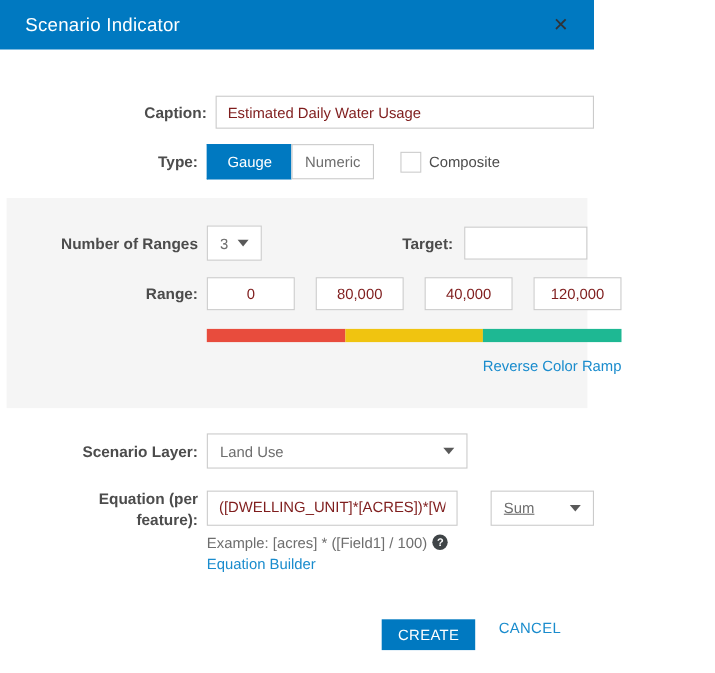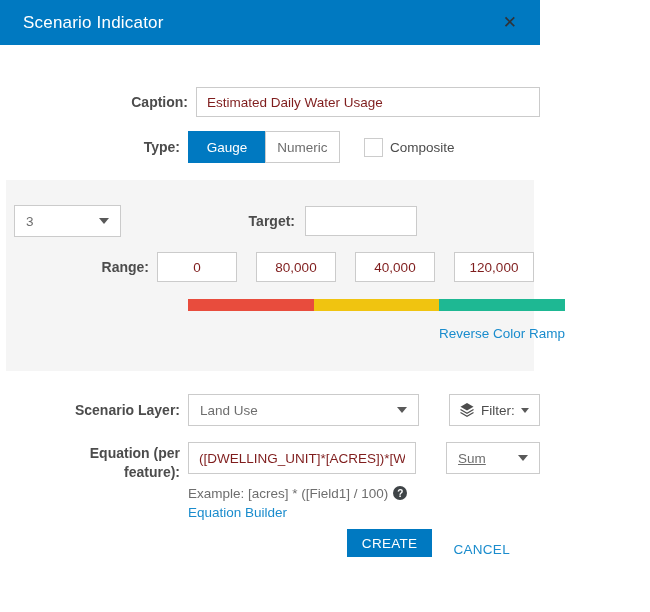--- a/index.html
+++ b/index.html
@@ -56,57 +56,57 @@
     height: 32px; border: 1px solid #cbcbcb; background: #fff; display: flex;
     align-items: center; justify-content: space-between; padding: 0 11px;
     font-size: 13.5px; color: #6e6e6e; cursor: pointer; margin-left: 8px;
   }
   .tri { width: 0; height: 0; border-left: 5px solid transparent; border-right: 5px solid transparent; border-top: 6px solid #595959; flex: 0 0 auto; }
   .tri-sm { border-left-width: 4px; border-right-width: 4px; border-top-width: 5px; }
   .dd-ranges { width: 107px; }
   .target-lbl { width: 153px; }
   .target-input { width: 112px; margin-left: 10px; }
 
-  .row-range { margin-top: 15px; justify-content: flex-end; }
+  .row-range { margin-top: 15px; }
   .range-input { width: 80px; text-align: center; margin-left: 19px; padding: 0 4px; }
   .range-input:first-of-type { margin-left: 8px; }
 
   .ramp { margin: 17px 0 0 182px; width: 377px; height: 12px; display: flex; }
   .ramp-seg { flex: 1 1 0; }
 
   .reverse-row { margin-top: 13px; width: 559px; text-align: right; }
   .link { color: #1a8ccd; font-size: 13.5px; cursor: pointer; text-decoration: none; }
 
   
   .row-layer { margin-top: 23px; }
   .dd-layer { width: 237px; }
   .filter-btn {
     margin-left: 30px; width: 93px; height: 32px; border: 1px solid #cbcbcb; background: #fff;
     display: flex; align-items: center; padding: 0 9px; cursor: pointer;
   }
   .filter-label { font-size: 13.5px; color: #4c4c4c; margin: 0 6px 0 6px; }
 
   
-  .row-equation { margin-top: 16px; align-items: flex-start; }
+  .row-equation { margin-top: 16px; align-items: center; }
   .eq-input { width: 237px; height: 32px; margin-left: 8px; white-space: nowrap; overflow: hidden; }
   .dd-sum { width: 97px; margin-left: 30px; text-decoration: underline; }
   .eq-lbl { padding-top: 2px; }
 
   .row-sub { margin-top: 4px; align-items: flex-end; }
   .example-wrap { margin-left: 8px; font-size: 13.5px; color: #6e6e6e; display: flex; align-items: center; }
   .help-icon {
     display: inline-flex; align-items: center; justify-content: center;
     width: 14px; height: 14px; border-radius: 50%; background: #3f4447; color: #fff;
     font-size: 10px; font-weight: 700; margin-left: 5px; cursor: pointer;
   }
   .row-builder { margin-top: 4px; }
   .builder-link { margin-left: 8px; }
 
   
-  .footer { position: absolute; top: 529px; right: 30px; display: flex; align-items: flex-end; }
+  .footer { position: absolute; top: 563px; right: 30px; display: flex; align-items: flex-start; }
   .create-btn {
     height: 28px; background: #0079c1; color: #fff; border: none; padding: 0 15px;
     font-family: "Liberation Sans", sans-serif; font-size: 13.5px; cursor: pointer; letter-spacing: .3px;
   }
   .cancel-link { margin-left: 21px; font-size: 13.5px; letter-spacing: .3px; }
 </style>
 </head>
 <body>
 
 <div class="dialog">
@@ -127,20 +127,21 @@
       <div class="seg-btn seg-gauge sel">Gauge</div>
       <div class="seg-btn seg-numeric">Numeric</div>
     </div>
     <span class="checkbox"></span>
     <span class="checkbox-label">Composite</span>
   </div>
 
   <div class="panel">
 
     <div class="row">
+      <span class="lbl">Number of Ranges</span>
       <div class="dropdown dd-ranges">
         <span>3</span>
         <span class="tri"></span>
       </div>
       <span class="lbl target-lbl">Target:</span>
       <input class="tbox target-input" value="" style="">
     </div>
 
     <div class="row row-range">
       <span class="lbl">Range:</span>
@@ -160,29 +161,20 @@
       <a class="link">Reverse Color Ramp</a>
     </div>
   </div>
 
   <div class="row row-layer">
     <span class="lbl">Scenario Layer:</span>
     <div class="dropdown dd-layer">
       <span>Land Use</span>
       <span class="tri"></span>
     </div>
-    <div class="filter-btn">
-      <svg width="16" height="16" viewBox="0 0 16 16">
-        <path d="M8 1 L14.5 4.7 L8 8.4 L1.5 4.7 Z" fill="#4c4c4c"></path>
-        <path d="M1.5 7.6 L8 11.3 L14.5 7.6" fill="none" stroke="#4c4c4c" stroke-width="1.2"></path>
-        <path d="M1.5 10.6 L8 14.3 L14.5 10.6" fill="none" stroke="#4c4c4c" stroke-width="1.2"></path>
-      </svg>
-      <span class="filter-label">Filter:</span>
-      <span class="tri tri-sm"></span>
-    </div>
   </div>
 
   <div class="row row-equation">
     <span class="lbl eq-lbl"><span class="wrapcap">Equation (per feature):</span></span>
     <input class="tbox eq-input" value="([DWELLING_UNIT]*[ACRES])*[WATE" style="">
     <div class="dropdown dd-sum">
       <span>Sum</span>
       <span class="tri"></span>
     </div>
   </div>

